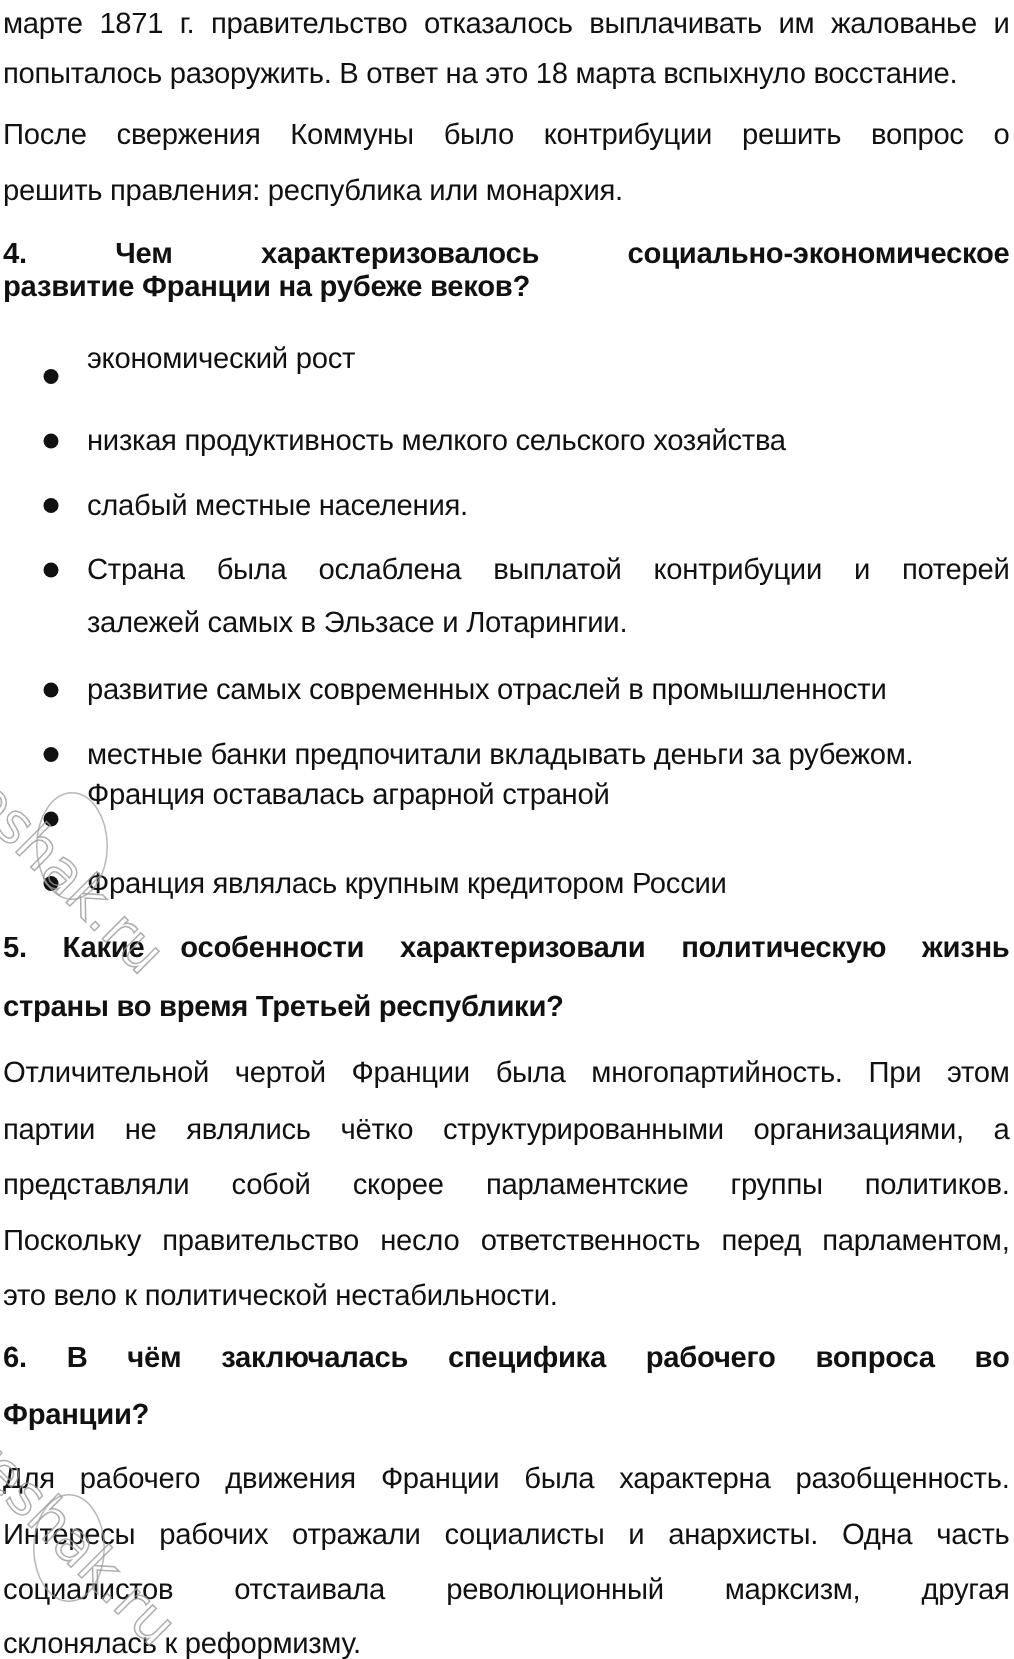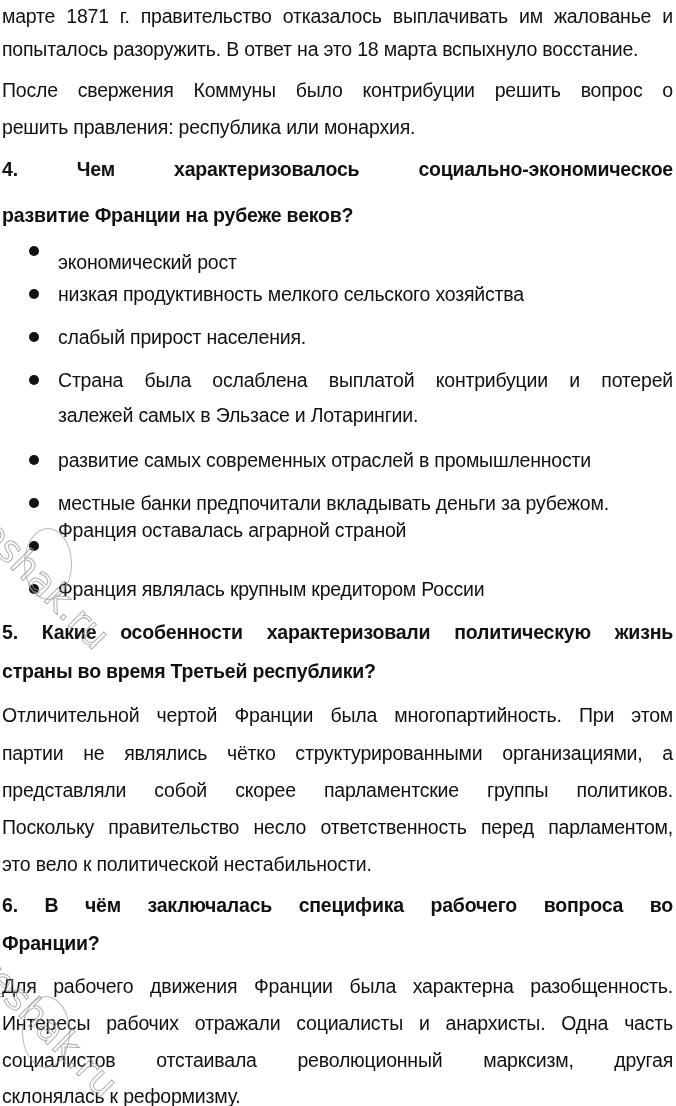--- a/index.html
+++ b/index.html
@@ -35,30 +35,30 @@
 <body>
 
 <div class="page">
 
   <div class="line justify" style="top:4px">марте 1871 г. правительство отказалось выплачивать им жалованье и</div>
   <div class="line" style="top:37px">попыталось разоружить. В ответ на это 18 марта вспыхнуло восстание.</div>
   <div class="line justify" style="top:78px">После свержения Коммуны было контрибуции решить вопрос о</div>
   <div class="line" style="top:115px">решить правления: республика или монархия.</div>
 
   <div class="line bold justify" style="top:157px">4.    Чем    характеризовалось    социально-экономическое</div>
-  <div class="line bold" style="top:203px">развитие Франции на рубеже веков?</div>
+  <div class="line bold" style="top:179px">развитие Франции на рубеже веков?</div>
 
   <div class="bullet-dot" style="top:246px"></div>
-  <div class="line bullet-text" style="top:250px">экономический рост</div>
+  <div class="line bullet-text" style="top:227px">экономический рост</div>
 
   <div class="bullet-dot" style="top:289px"></div>
   <div class="line bullet-text" style="top:282px">низкая продуктивность мелкого сельского хозяйства</div>
 
   <div class="bullet-dot" style="top:332px"></div>
-  <div class="line bullet-text" style="top:325px">слабый прирост населения.</div>
+  <div class="line bullet-text" style="top:325px">слабый местные населения.</div>
 
   <div class="bullet-dot" style="top:375px"></div>
   <div class="line bullet-text justify" style="top:368px">Страна была ослаблена выплатой контрибуции и потерей</div>
   <div class="line bullet-text" style="top:403px">залежей самых в Эльзасе и Лотарингии.</div>
 
   <div class="bullet-dot" style="top:455px"></div>
   <div class="line bullet-text" style="top:448px">развитие самых современных отраслей в промышленности</div>
 
   <div class="bullet-dot" style="top:498px"></div>
   <div class="line bullet-text" style="top:491px">местные банки предпочитали вкладывать деньги за рубежом.</div>

